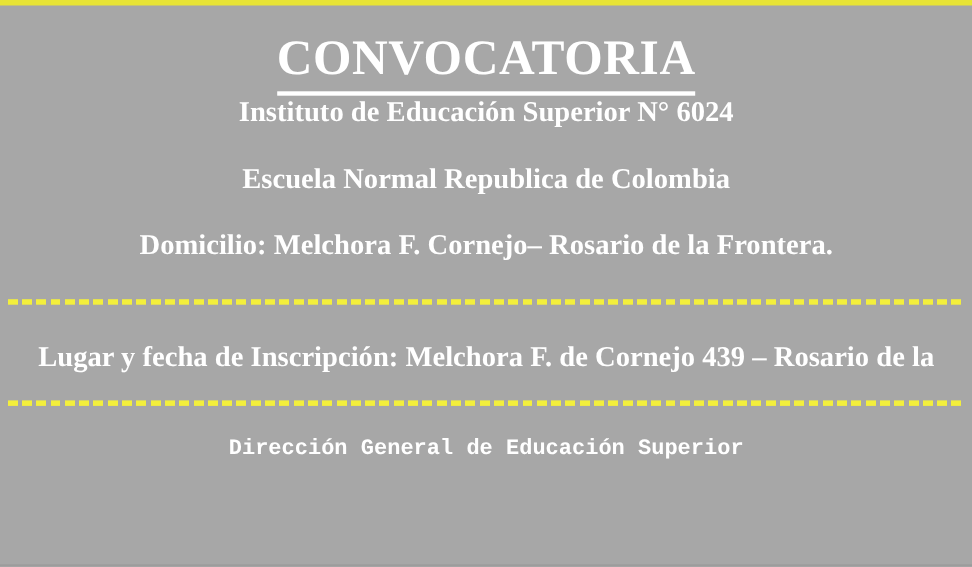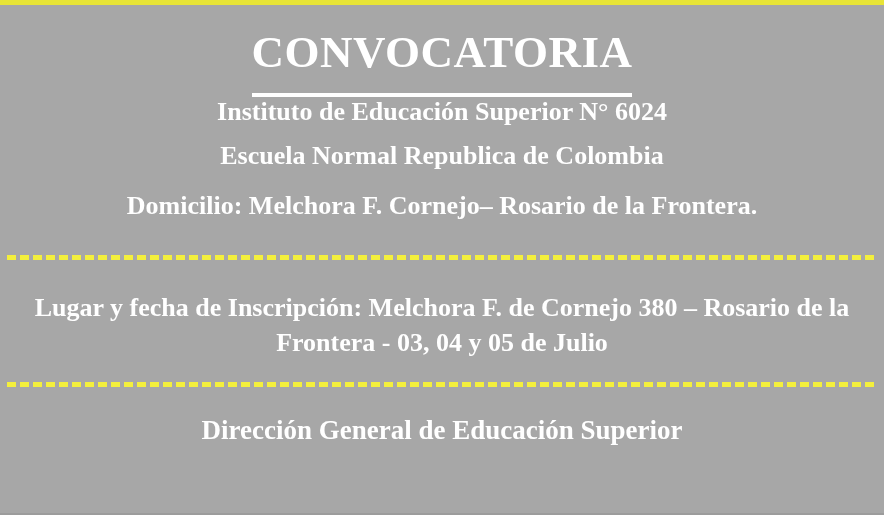--- a/index.html
+++ b/index.html
@@ -37,58 +37,59 @@
   .title {
     margin: 0;
     padding-top: 30px;
     font-size: 45px;
     line-height: 1.0;
     letter-spacing: 0.5px;
   }
   .title .underlined {
     display: inline-block;
     border-bottom: 4px solid var(--text-white);
-    padding-bottom: 18px;
+    padding-bottom: 8px;
     text-align: right;
   }
   .subtitle {
     margin: 14px 0 0 0;
     font-size: 25px;
     line-height: 1.1;
     color: var(--accent-yellow);
     letter-spacing: 0.5px;
   }
   .line {
     margin: 0;
     font-size: 26px;
     line-height: 1.15;
   }
   .institute { }
-  .school    { margin-top: 14px; }
-  .address   { margin-top: 20px; }
+  .school    { margin-top: 31px; }
+  .address   { margin-top: 30px; }
   .dashes {
     height: 5px;
     margin: 0 7px;
     background-image: repeating-linear-gradient(
       90deg,
       var(--dash-yellow) 0px, var(--dash-yellow) 9px,
       transparent 9px, transparent 13px
     );
   }
   .dashes-top    { margin-top: 34px; }
   .dashes-bottom { margin-top: 22px; }
   .inscription {
     margin-top: 30px;
     line-height: 1.35;
     padding: 0 8px;
   }
   .inscription span { display: block; }
   .footer-line {
     margin-top: 28px;
-    font-size: 27px;
+    font-size: 20px;
+    font-family: Liberation Mono, monospace;
   }
 </style>
 </head>
 <body>
 
 <div class="flyer">
 
   <div class="top-bar"></div>
 
   <h1 class="title"><span class="underlined">CONVOCATORIA</span></h1>
@@ -96,21 +97,20 @@
 
   <p class="line institute">Instituto de Educación Superior N° 6024</p>
 
   <p class="line school">Escuela Normal Republica de Colombia</p>
 
   <p class="line address">Domicilio: Melchora F. Cornejo– Rosario de la Frontera.</p>
 
   <div class="dashes dashes-top"></div>
 
   <p class="line inscription">
-    <span>Lugar y fecha de Inscripción: Melchora F. de Cornejo 380 – Rosario de la</span>
-    <span>Frontera - 03, 04 y 05 de Julio</span>
+    <span>Lugar y fecha de Inscripción: Melchora F. de Cornejo 439 – Rosario de la</span>
   </p>
 
   <div class="dashes dashes-bottom"></div>
 
   <p class="line footer-line">Dirección General de Educación Superior</p>
 
 </div>
 
 </body></html>

